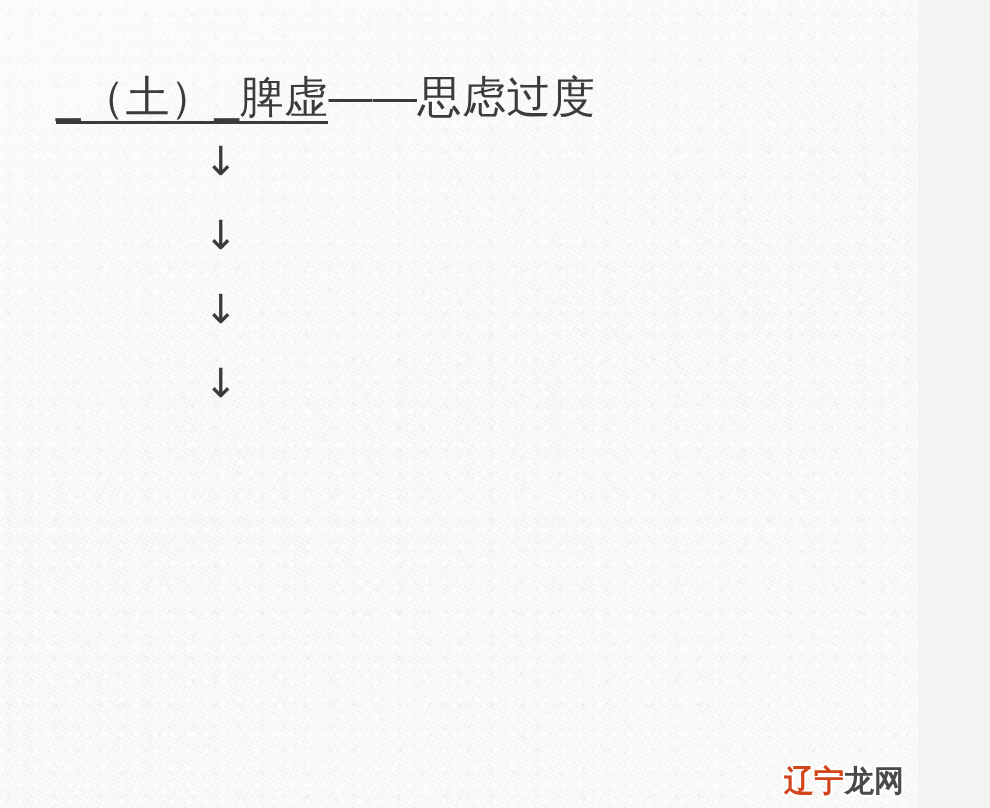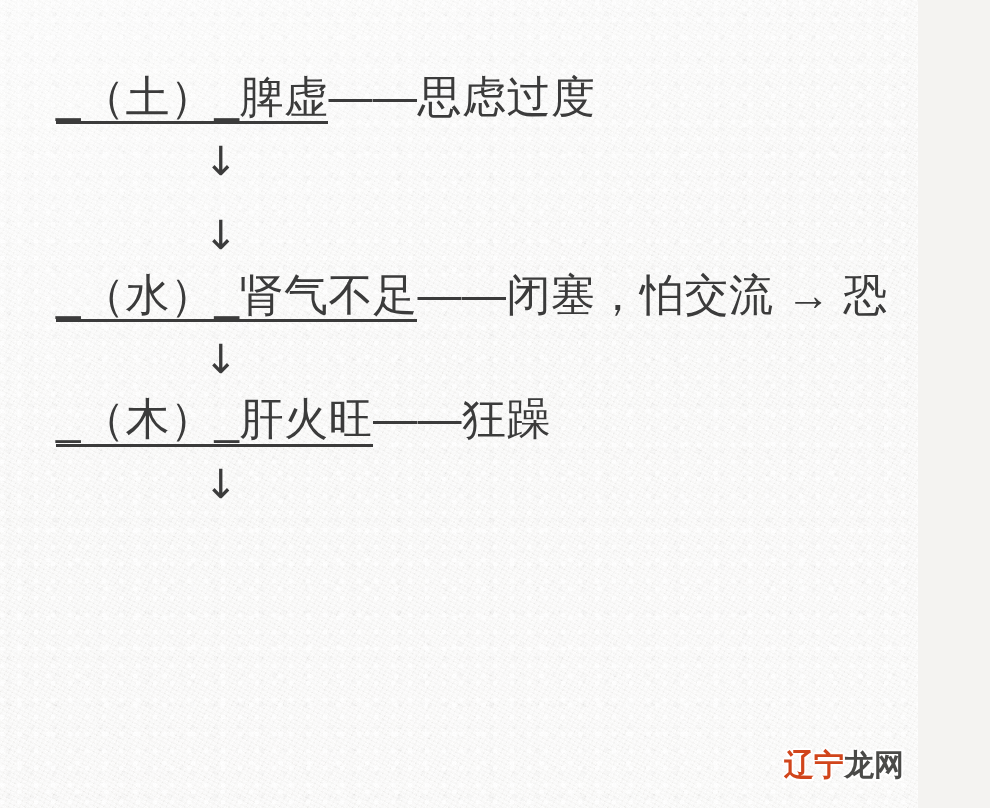--- a/index.html
+++ b/index.html
@@ -102,21 +102,21 @@
     line-height: 1;
     color: #3b3b3b;
     font-family: "DejaVu Sans", sans-serif;
     user-select: none;
   }
 
   
   #watermark {
     position: absolute;
     right: 14px;
-    bottom: 28px;
+    bottom: 12px;
     z-index: 5;
     font-size: 30px;
     font-weight: bold;
     letter-spacing: 0px;
     line-height: 1;
     font-family: "DejaVu Sans", "Liberation Sans", sans-serif;
     white-space: nowrap;
     user-select: none;
   }
 
@@ -159,31 +159,25 @@
 
     <div class="arrow-row">
       <span class="down-arrow">↓</span>
     </div>
 
 
     <div class="arrow-row">
       <span class="down-arrow">↓</span>
     </div>
 
-    <div class="chain-row">
-      <span class="chain-line"><span class="tag">_（水）_肾气不足</span><span class="tail">——闭塞，怕交流 → 恐</span></span>
-    </div>
 
     <div class="arrow-row">
       <span class="down-arrow">↓</span>
     </div>
 
-    <div class="chain-row">
-      <span class="chain-line"><span class="tag">_（木）_肝火旺</span><span class="tail">——狂躁</span></span>
-    </div>
 
     <div class="arrow-row">
       <span class="down-arrow">↓</span>
     </div>
 
 
   </div>
 
   <div id="watermark"><span class="wm-a">辽宁</span><span class="wm-b">龙网</span></div>
 

